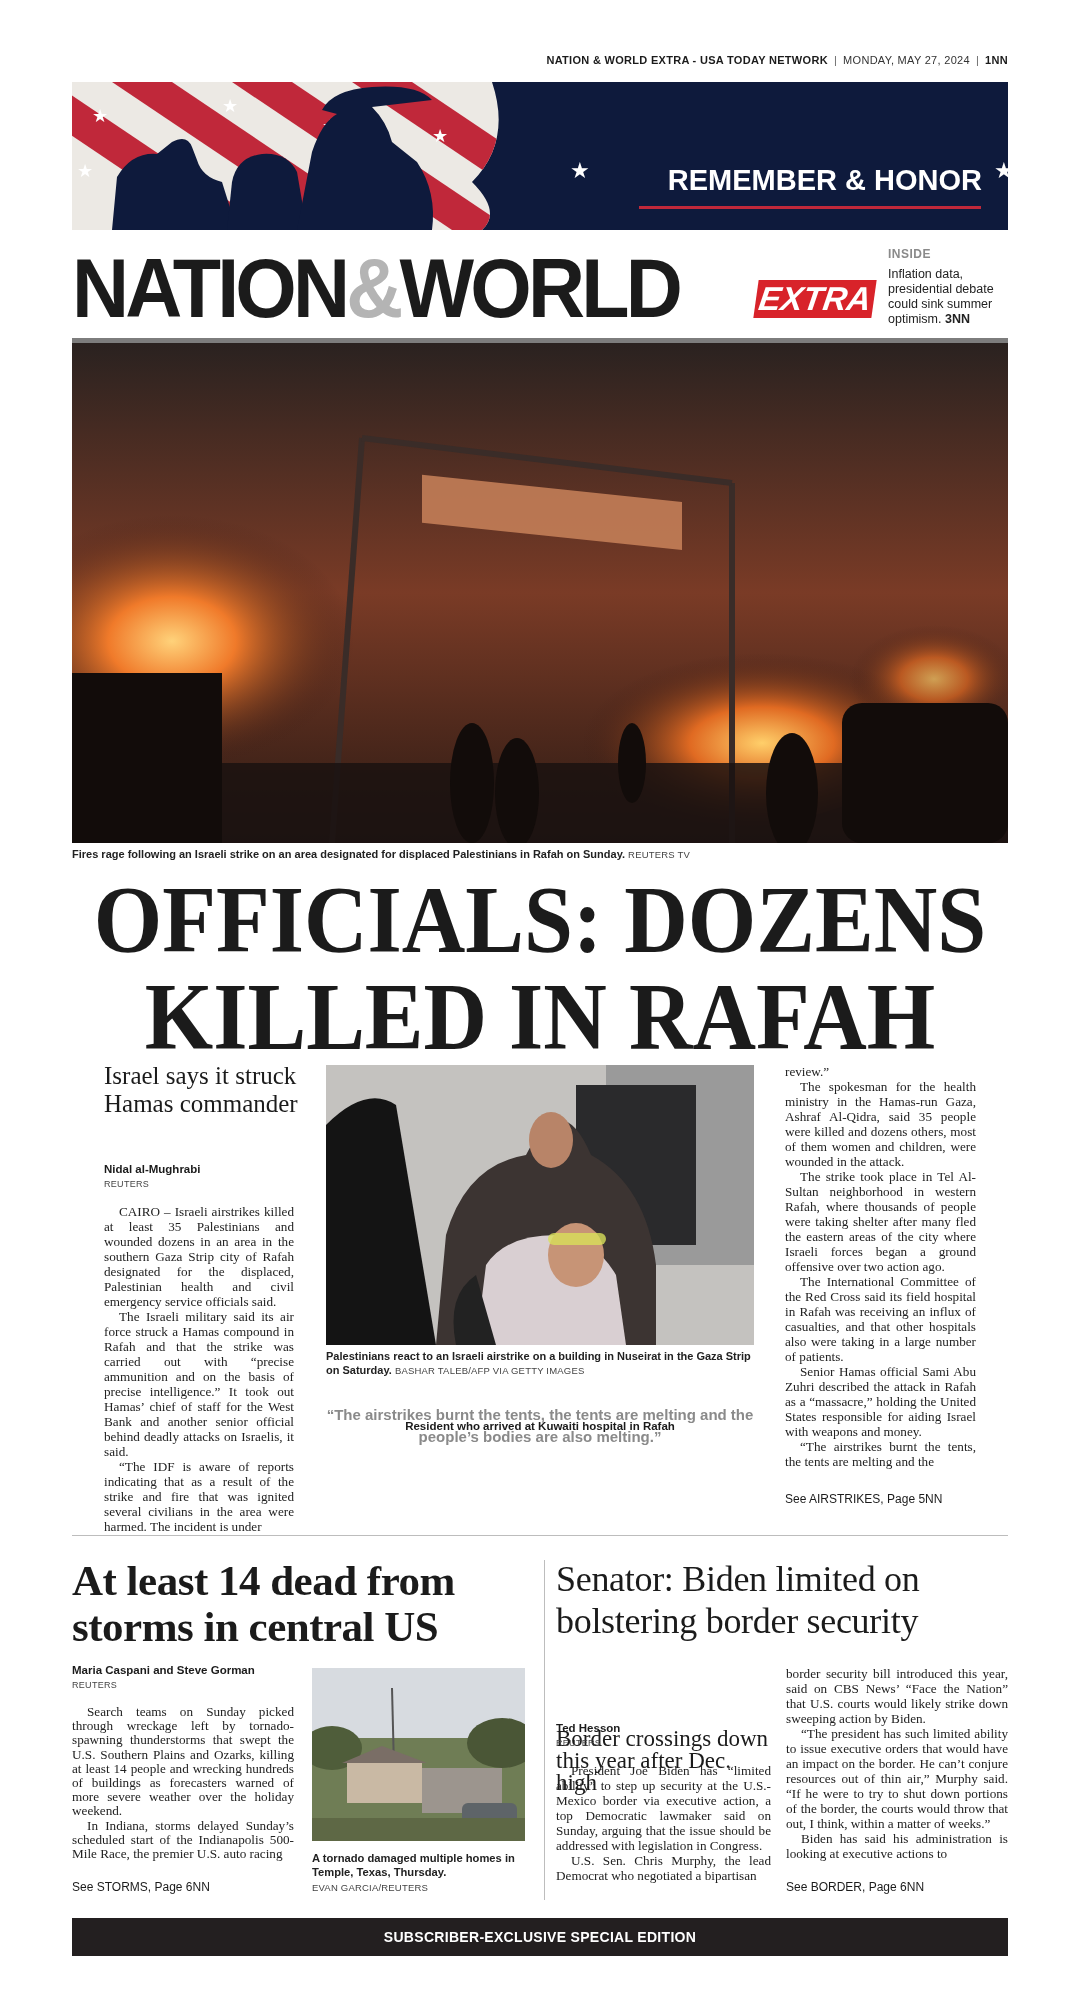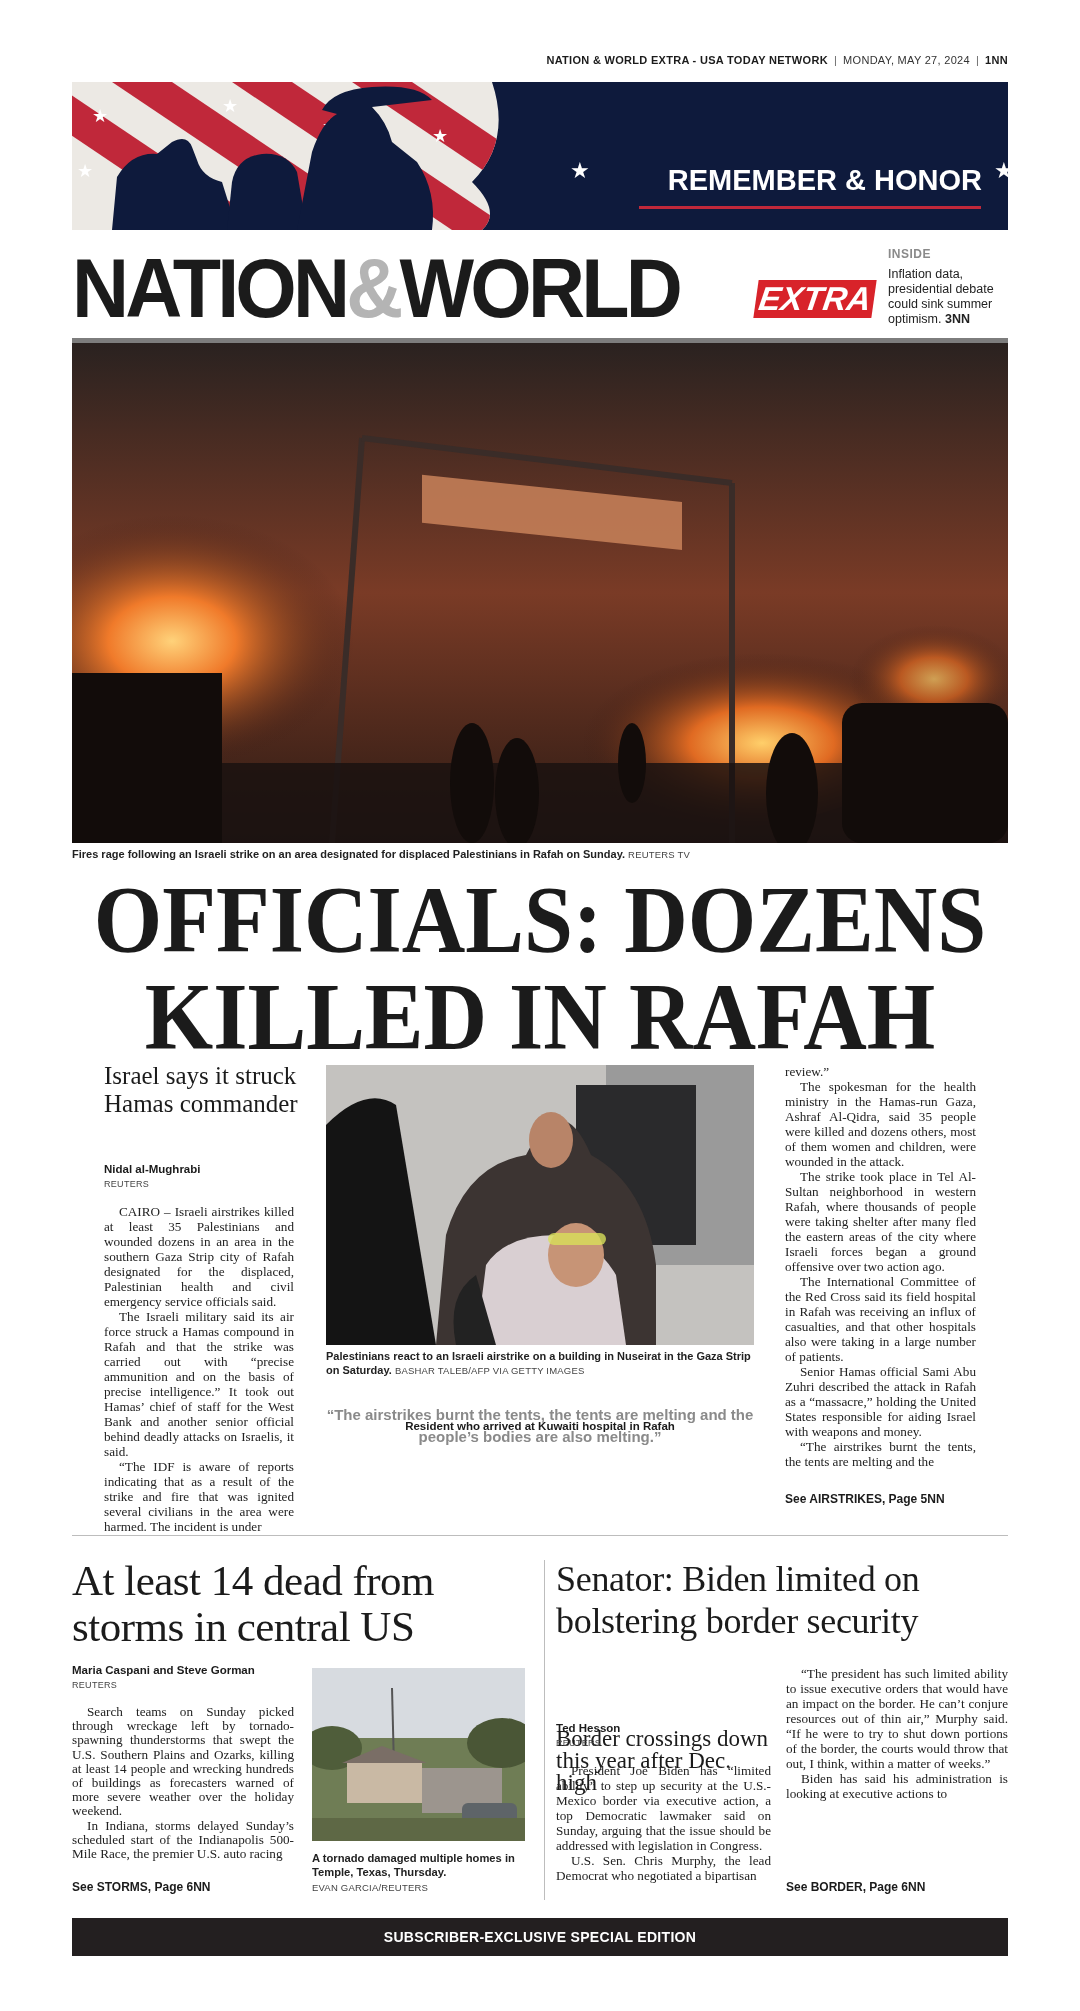--- a/index.html
+++ b/index.html
@@ -41,38 +41,38 @@
   
   .headline { left: 72px; width: 936px; top: 872px; text-align: center; font-family: "Liberation Serif", serif; font-weight: bold; font-size: 88px; line-height: 90px; letter-spacing: 0px; transform: scaleY(1.08); transform-origin: center top; color: #1b1b1b; }
 
   
   .col { font-family: "Liberation Serif", serif; font-size: 13.2px; line-height: 15px; text-align: justify; hyphens: auto; color: #222; }
   .col p { margin: 0; text-indent: 15px; }
   .col p.noindent { text-indent: 0; }
   .subhead { font-family: "Liberation Serif", serif; font-size: 25px; line-height: 28px; color: #1b1b1b; }
   .byline { font-family: "Liberation Sans", sans-serif; font-weight: bold; font-size: 11.5px; color: #1b1b1b; }
   .agency { font-family: "Liberation Sans", sans-serif; font-size: 9px; color: #444; letter-spacing: 0.3px; margin-top: 4px; }
-  .jump { font-family: "Liberation Sans", sans-serif; font-weight: bold; font-size: 12px; color: #1b1b1b; }
+  .jump { font-family: "Liberation Sans", sans-serif; font-weight: normal; font-size: 12px; color: #1b1b1b; }
 
   .c1-sub { left: 104px; width: 200px; top: 1062px; }
   .c1-by { left: 104px; top: 1163px; }
   .c1-body { left: 104px; width: 190px; top: 1204px; }
 
   .photo2 { left: 326px; width: 428px; top: 1065px; height: 280px; overflow: hidden; background: #b9b6b2; }
   .cap2 { left: 326px; width: 430px; top: 1349px; font-family: "Liberation Sans", sans-serif; font-size: 11px; line-height: 14px; font-weight: bold; color: #222; }
   .quote { left: 326px; width: 428px; top: 1404px; text-align: center; font-family: "Liberation Sans", sans-serif; font-weight: bold; font-size: 15px; line-height: 22px; color: #8a8a8a; }
   .qattr { left: 326px; width: 428px; top: 1420px; text-align: center; font-family: "Liberation Sans", sans-serif; font-weight: bold; font-size: 11.5px; color: #1b1b1b; }
 
   .c3-body { left: 785px; width: 191px; top: 1064px; }
   .c3-jump { left: 785px; top: 1492px; }
 
   .hrule { left: 72px; width: 936px; top: 1535px; height: 1px; background: #bdbdbd; }
 
   
-  .h2 { font-family: "Liberation Serif", serif; font-weight: normal; font-size: 43px; line-height: 46px; color: #1b1b1b; letter-spacing: -0.5px; }
+  .h2 { font-family: "Liberation Serif", serif; font-weight: bold; font-size: 43px; line-height: 46px; color: #1b1b1b; letter-spacing: -0.5px; }
   .bl-head { left: 72px; width: 470px; top: 1558px; }
   .bl-by { left: 72px; top: 1664px; }
   .bl-body { left: 72px; width: 222px; top: 1705px; line-height: 14.2px; }
   .bl-jump { left: 72px; top: 1880px; }
   .photo3 { left: 312px; width: 213px; top: 1668px; height: 173px; overflow: hidden; background: #c8ccd0; }
   .cap3 { left: 312px; width: 215px; top: 1851px; font-family: "Liberation Sans", sans-serif; font-weight: bold; font-size: 11.2px; line-height: 14px; color: #222; }
   .cap3 .credit { display: block; margin-top: 2px; }
 
   .vrule { left: 544px; top: 1560px; width: 1px; height: 340px; background: #bdbdbd; }
 
@@ -266,18 +266,19 @@
 <div class="abs subhead br-sub">Border crossings down this year after Dec. high</div>
 <div class="abs br-by">
   <div class="byline">Ted Hesson</div>
   <div class="agency">REUTERS</div>
 </div>
 <div class="abs col br-body1">
   <p>President Joe Biden has “limited ability” to step up security at the U.S.-Mexico border via executive action, a top Democratic lawmaker said on Sunday, arguing that the issue should be addressed with legislation in Congress.</p>
   <p>U.S. Sen. Chris Murphy, the lead Democrat who negotiated a bipartisan</p>
 </div>
 <div class="abs col br-body2">
+  <p class="noindent">border security bill introduced this year, said on CBS News’ “Face the Nation” that U.S. courts would likely strike down sweeping action by Biden.</p>
   <p>“The president has such limited ability to issue executive orders that would have an impact on the border. He can’t conjure resources out of thin air,” Murphy said. “If he were to try to shut down portions of the border, the courts would throw that out, I think, within a matter of weeks.”</p>
   <p>Biden has said his administration is looking at executive actions to</p>
 </div>
 <div class="abs jump br-jump">See BORDER, Page 6NN</div>
 
 <div class="abs footer">SUBSCRIBER-EXCLUSIVE SPECIAL EDITION</div>
 
 </body></html>

